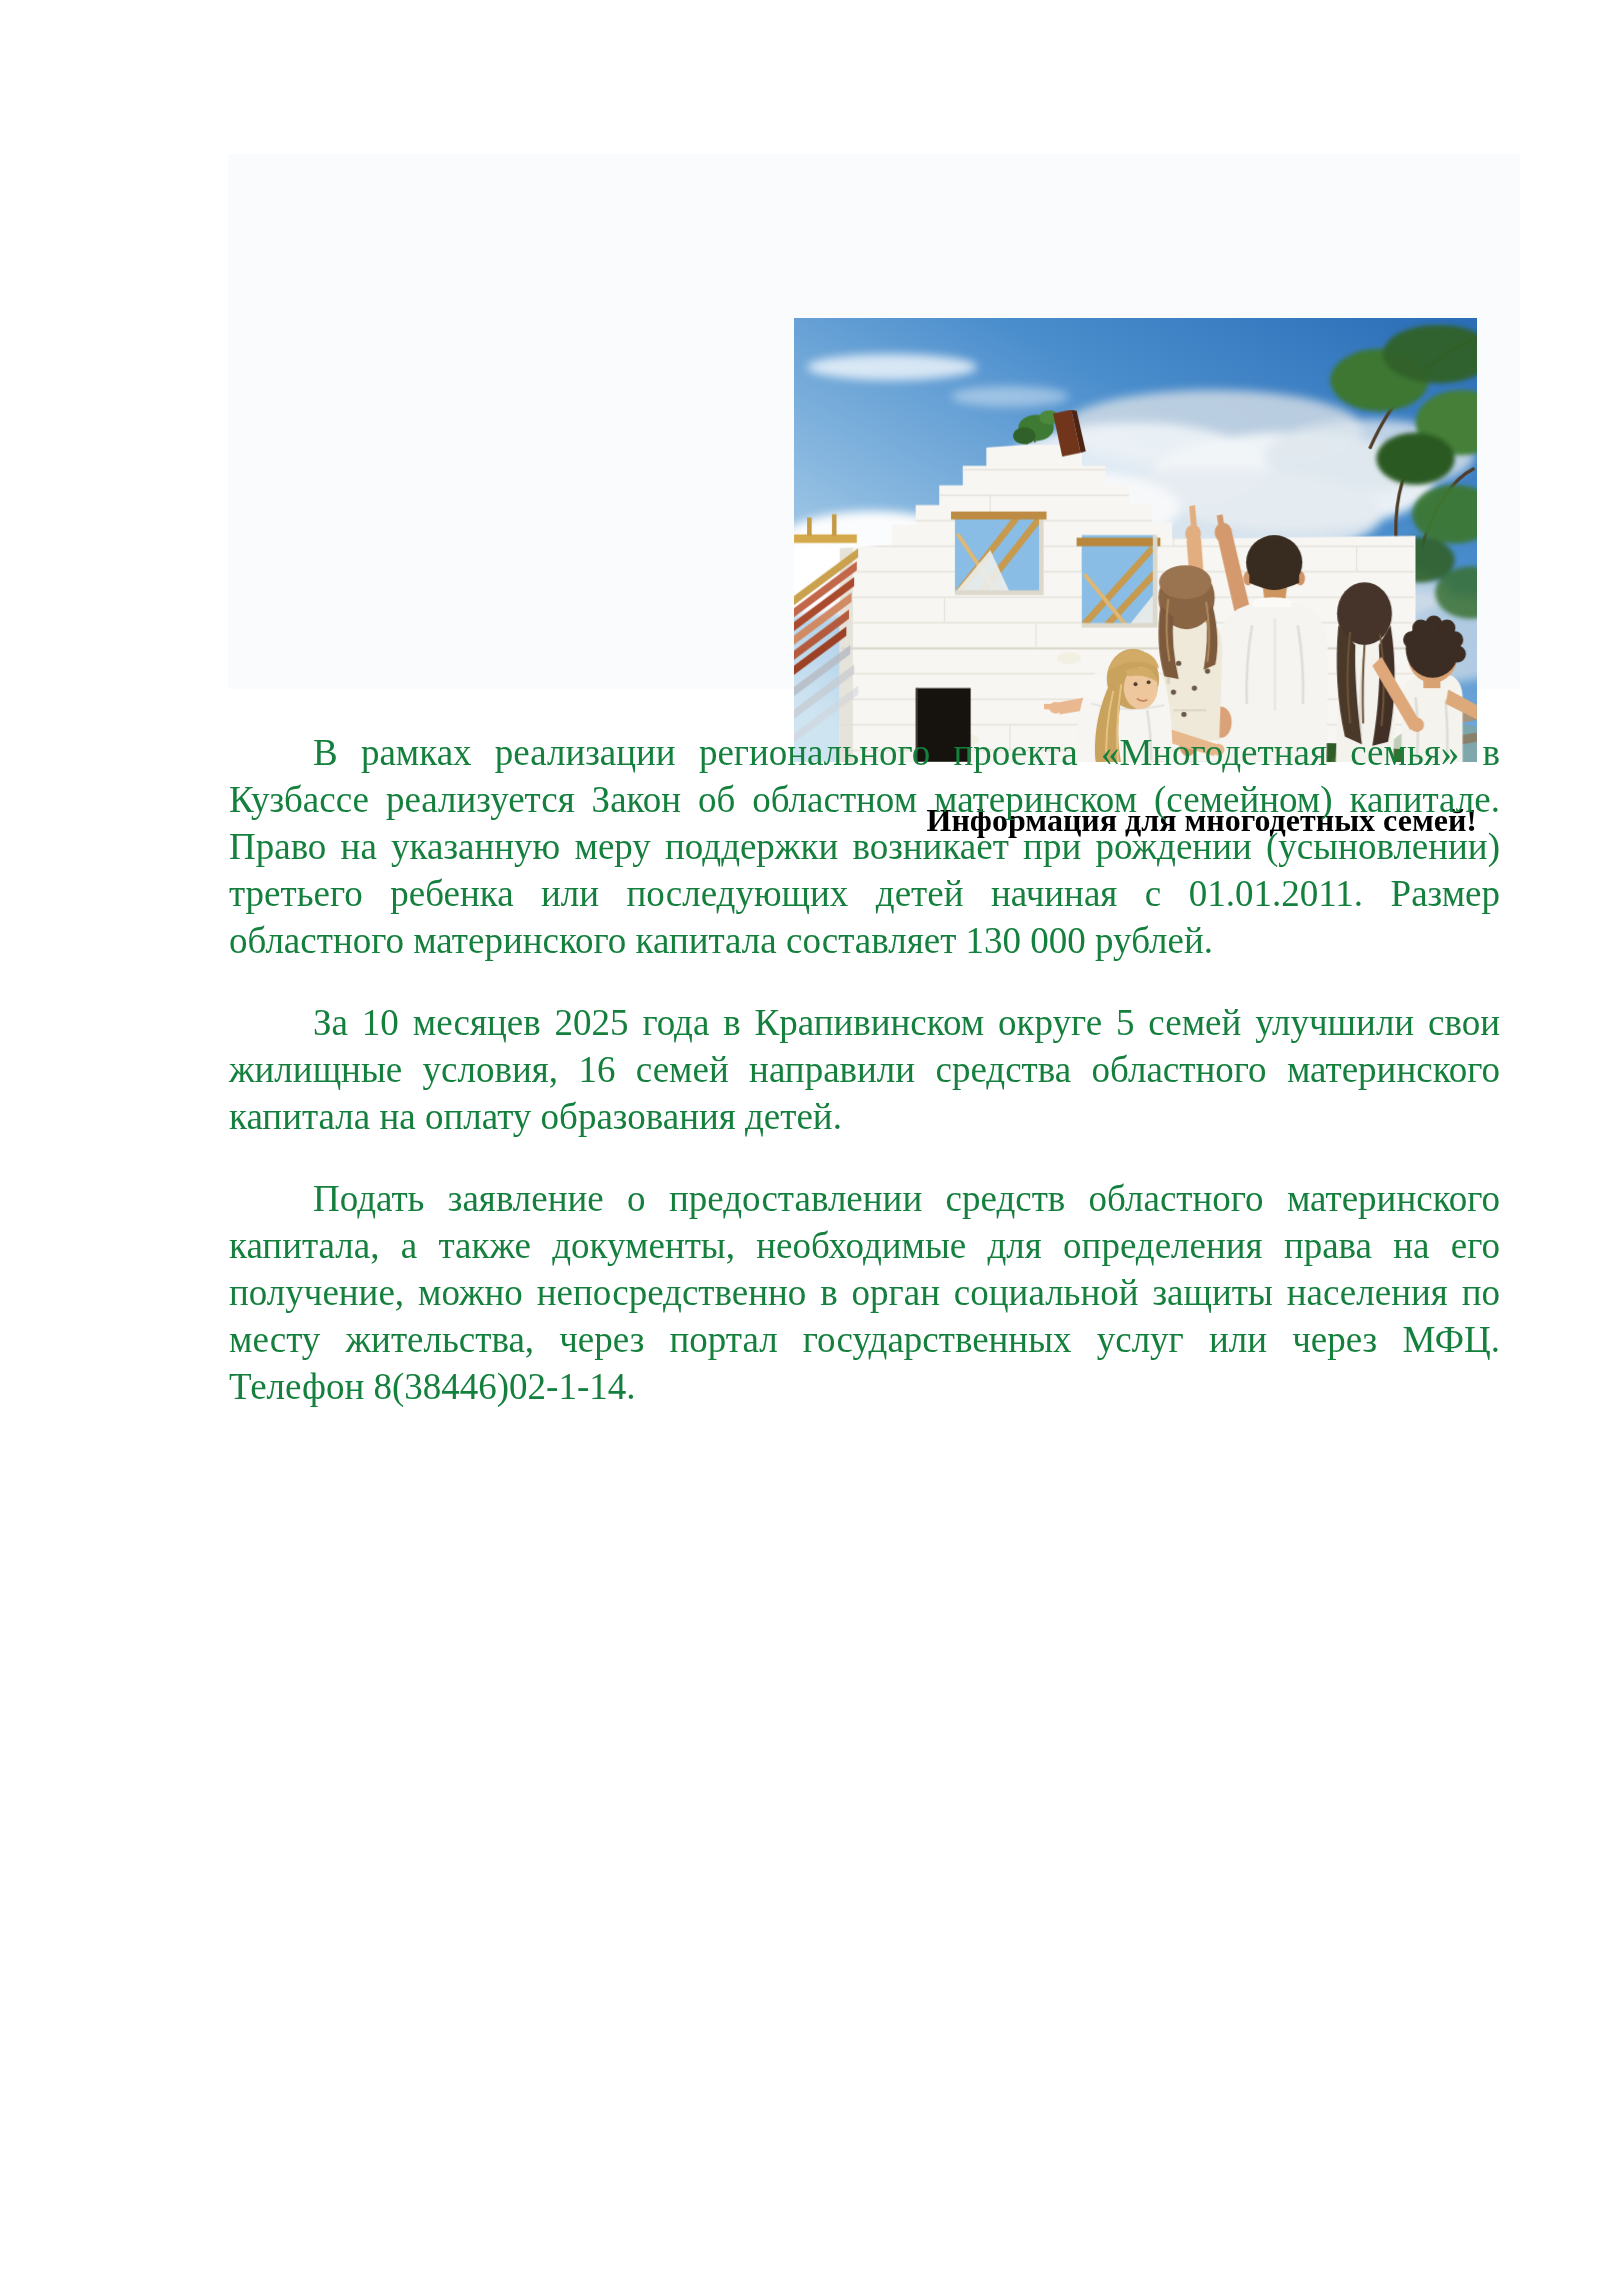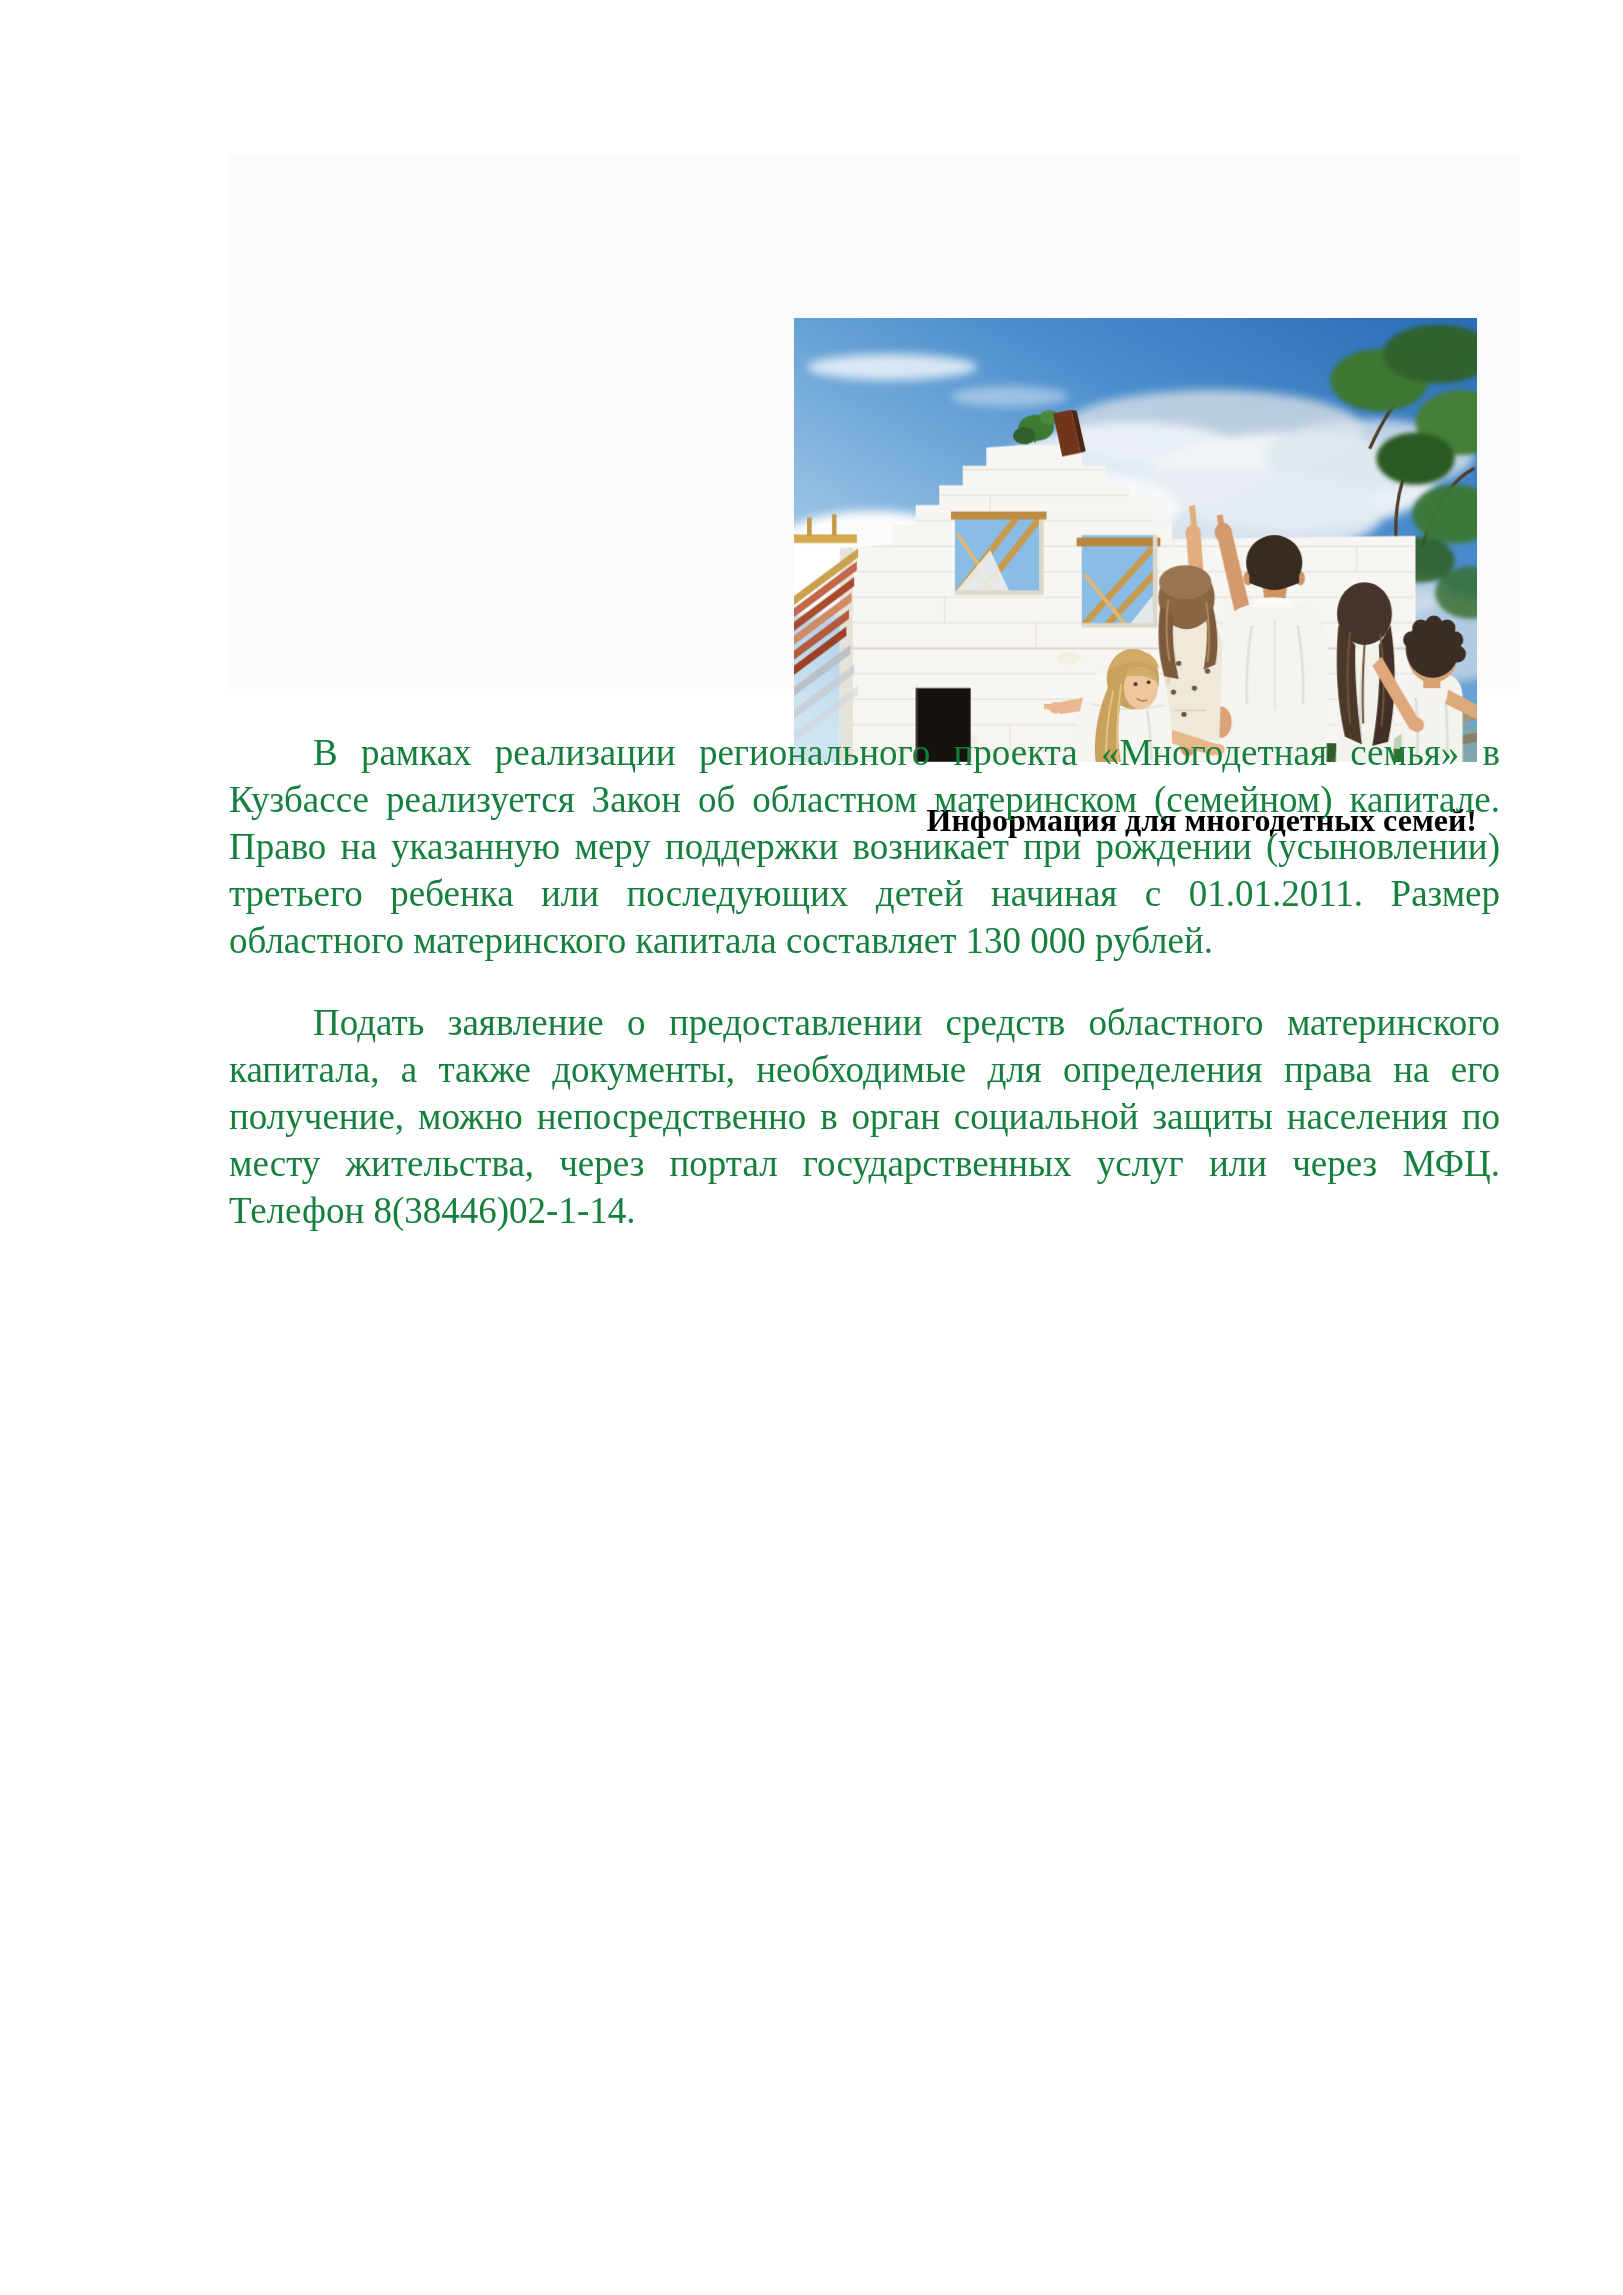--- a/index.html
+++ b/index.html
@@ -256,17 +256,18 @@
           </g>
         </g>
       </svg>
     </div>
 
     <div class="doc-title">Информация для многодетных семей!</div>
   </div>
 
   <div class="content">
     <p>В рамках реализации регионального проекта «Многодетная семья» в Кузбассе реализуется Закон об областном материнском (семейном) капитале. Право на указанную меру поддержки возникает при рождении (усыновлении) третьего ребенка или последующих детей начиная с 01.01.2011. Размер областного материнского капитала составляет 130 000 рублей.</p>
+    <p>За 10 месяцев 2025 года в Крапивинском округе 5 семей улучшили свои жилищные условия, 16 семей направили средства областного материнского капитала на оплату образования детей.</p>
     <p>Подать заявление о предоставлении средств областного материнского капитала, а также документы, необходимые для определения права на его получение, можно непосредственно в орган социальной защиты населения по месту жительства,  через портал государственных услуг или через МФЦ. Телефон 8(38446)02-1-14.</p>
   </div>
 
 </div>
 
 
 </body></html>

